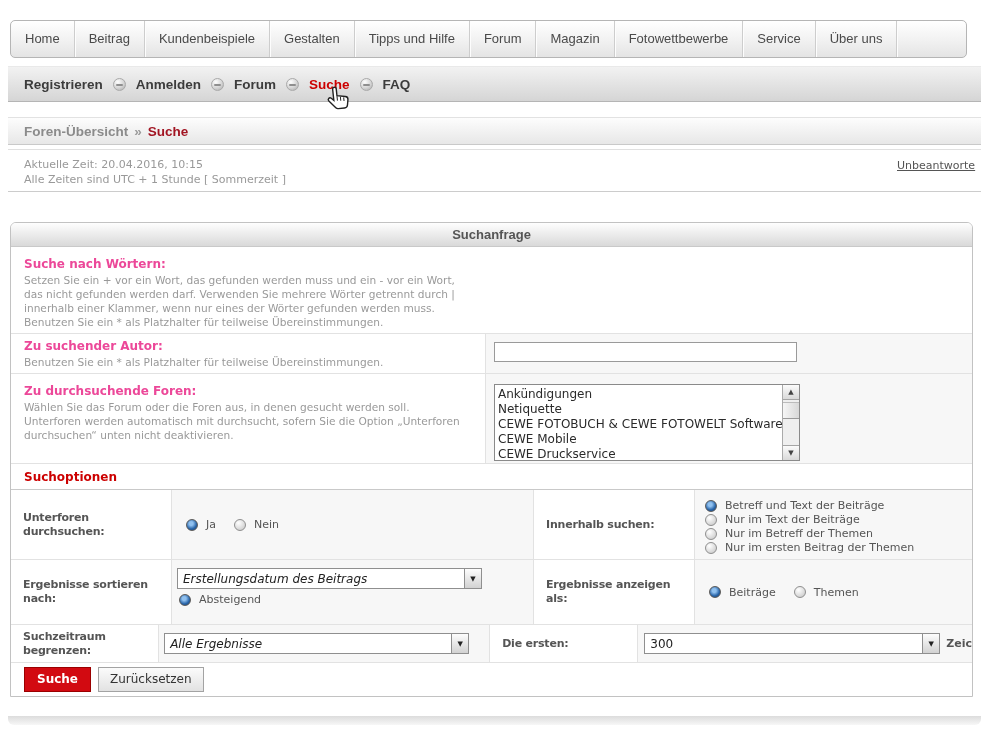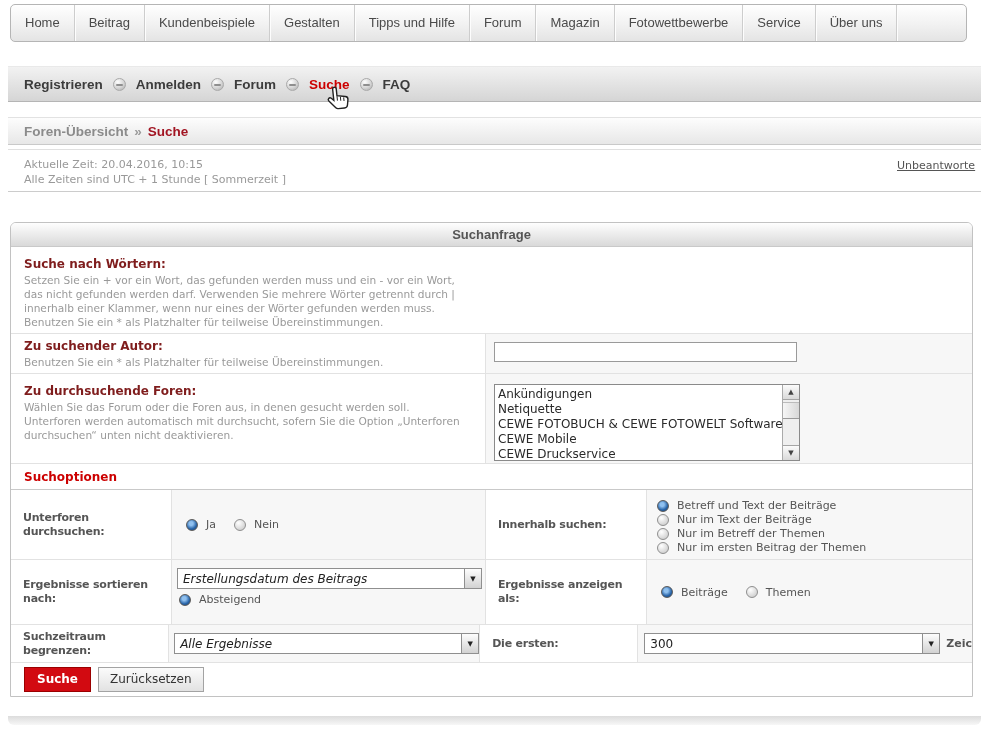--- a/index.html
+++ b/index.html
@@ -4,21 +4,21 @@
 <style>
   * { margin:0; padding:0; box-sizing:border-box; }
   html,body { width:981px; height:732px; }
   body {
     position:relative; overflow:hidden; background:#fff;
     font-family:"DejaVu Sans", sans-serif; -webkit-font-smoothing:antialiased;
   }
 
   
   .main-nav {
-    position:absolute; top:4px; left:10px; width:957px; height:38px;
+    position:absolute; top:20px; left:10px; width:957px; height:38px;
     border:1px solid #b5b5b5; border-radius:5px;
     background:linear-gradient(#ffffff,#f1f1f1 55%,#e4e4e4);
     display:flex; align-items:stretch; overflow:hidden;
     font-family:"Liberation Sans", sans-serif;
   }
   .main-nav .tab {
     padding:0 14px; line-height:36px; font-size:13px; color:#4a4a4a;
     border-right:1px solid #cdcdcd; box-shadow:1px 0 0 #fdfdfd; cursor:pointer;
     white-space:nowrap;
   }
@@ -82,21 +82,21 @@
     font-family:"Liberation Sans", sans-serif; font-size:13px; font-weight:bold; color:#555;
   }
 
   .row { display:flex; border-bottom:1px solid #e2e2e2; }
   .h-words { height:87px; } .h-author { height:40px; } .h-forums { height:90px; }
   .cell-left { width:474px; background:#fff; padding:10px 16px 0 13px; }
   .cell-right { flex:1; background:#f7f7f7; border-left:1px solid #e2e2e2; padding:10px 0 0 8px; }
   .h-author .cell-left { padding-top:5px; }
   .h-author .cell-right { padding-top:7px; }
 
-  .field-label { font-size:12px; font-weight:bold; color:#7f1d1d; margin-bottom:2px; }
+  .field-label { font-size:12px; font-weight:bold; color:#ec4899; margin-bottom:2px; }
   .field-desc  { font-size:10.6px; color:#999; line-height:14px; }
 
   .text-input {
     width:303px; height:20px; border:1px solid #9a9a9a; background:#fff;
     font-size:12px; padding:1px 3px; font-family:inherit;
   }
 
   .radio-group { margin-top:8px; }
   .radio-item { display:flex; align-items:center; margin:1px 0; font-size:11px; color:#555; cursor:pointer; }
   .radio {
@@ -133,21 +133,21 @@
   .options-header {
     height:26px; display:flex; align-items:center; padding-left:13px;
     font-size:12px; font-weight:bold; color:#cc0000; border-bottom:1px solid #c9c9c9; background:#fff;
   }
   .grid-row { display:flex; border-bottom:1px solid #e2e2e2; }
   .h-a { height:70px; } .h-b { height:65px; } .h-c { height:38px; }
   .gc1, .gc3 {
     width:160px; background:#fff; display:flex; align-items:center; padding-left:12px;
     font-size:11px; font-weight:bold; color:#555; letter-spacing:-0.2px; line-height:14px;
   }
-  .gc2 { width:315px; background:#f7f7f7; border-left:1px solid #e2e2e2; border-right:1px solid #e2e2e2; }
+  .gc2 { width:363px; background:#f7f7f7; border-left:1px solid #e2e2e2; border-right:1px solid #e2e2e2; }
   .gc4 { flex:1; background:#f7f7f7; border-left:1px solid #e2e2e2; }
   .gc2.center, .gc4.center { display:flex; align-items:center; padding-left:14px; }
   .gc4.pad-stack { padding:8px 0 0 10px; }
   .gc2.pad-stack { padding:8px 0 0 5px; }
   .gc2.pad-stack .radio-group { margin-top:4px; margin-left:2px; }
   .gc2.sel-center { display:flex; align-items:center; padding-left:5px; }
   .gc4.sel-center { display:flex; align-items:center; padding-left:6px; }
 
   
   .select {

